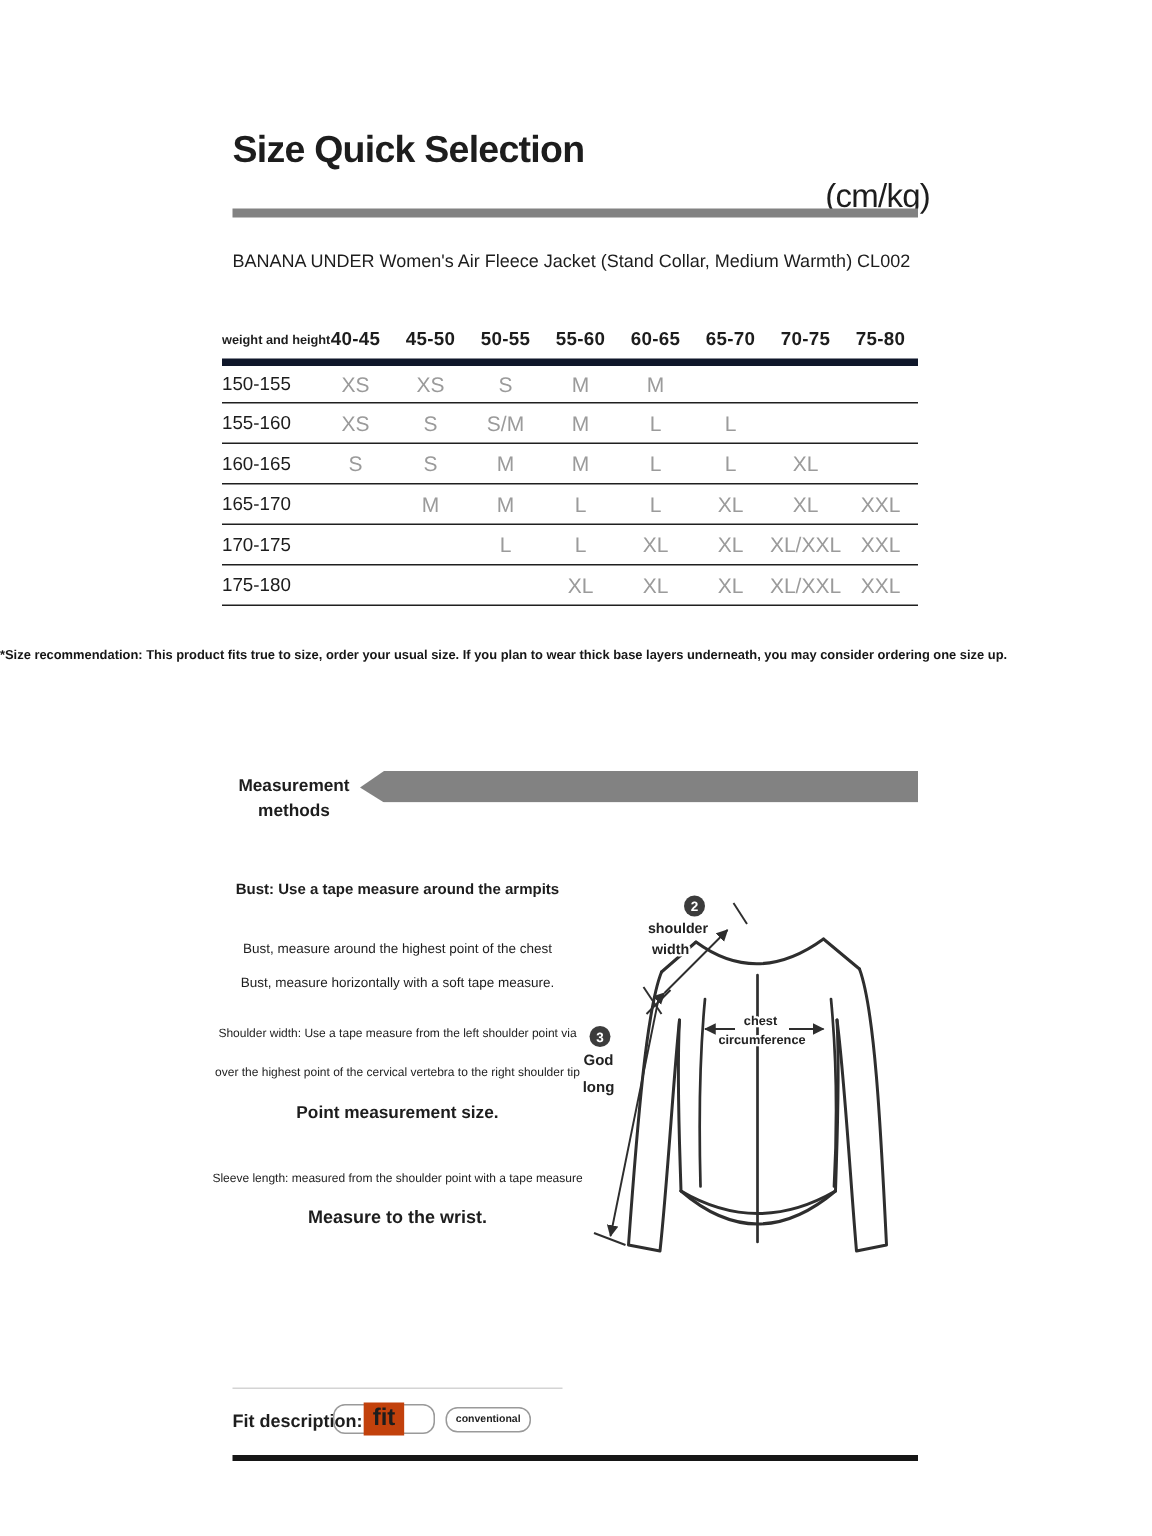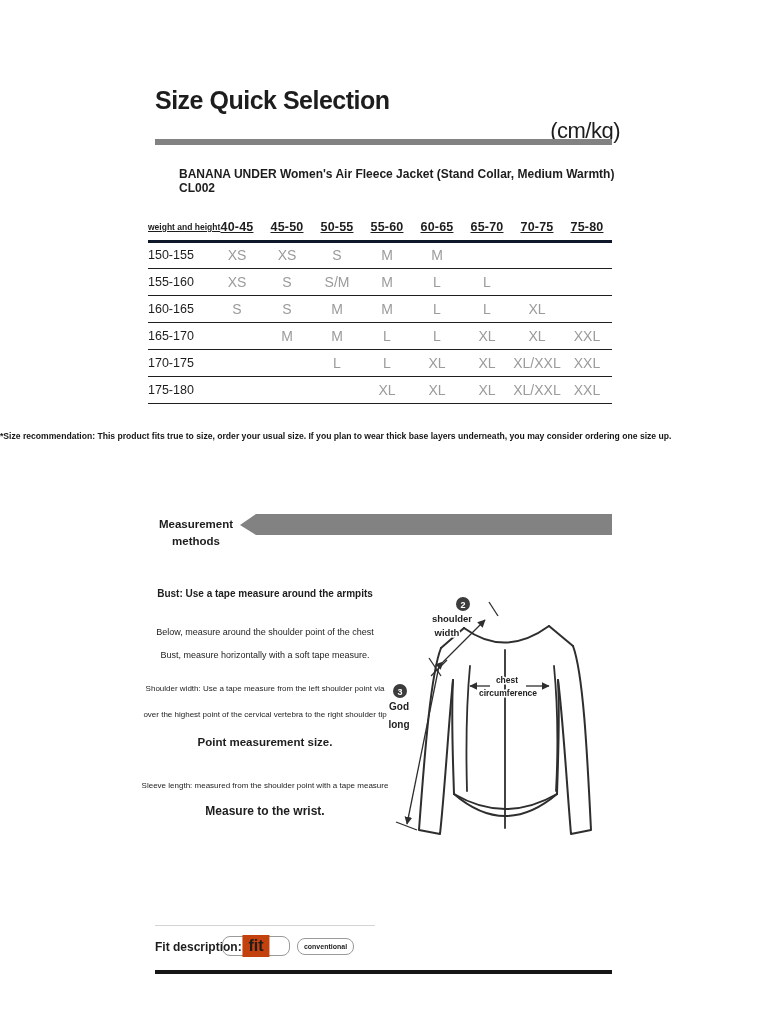--- a/index.html
+++ b/index.html
@@ -4,28 +4,28 @@
 <style>
   * { margin: 0; padding: 0; box-sizing: border-box; }
   html, body { background: #ffffff; }
   body { font-family: "Liberation Sans", sans-serif; color: #1d1d1d; }
   .page { position: relative; width: 768px; height: 1024px; background: #fff; overflow: hidden; }
 
   
   .title { position: absolute; left: 155px; top: 86px; font-size: 25px; font-weight: 700; letter-spacing: -0.5px; }
   .unit { position: absolute; right: 148px; top: 90px; font-size: 22px; font-weight: 500; letter-spacing: -0.5px; margin-top: 28px; }
   .divider { position: absolute; left: 155px; top: 139px; width: 457px; height: 6px; background: #828282; }
-  .product { position: absolute; left: 155px; top: 167px; width: 470px; font-size: 12px; font-weight: 700; margin-left: 24px; }
+  .product { position: absolute; left: 155px; top: 167px; width: 470px; font-size: 12px; font-weight: 400; }
 
   
   .size-table { position: absolute; left: 148px; top: 214px; width: 464px; border-collapse: collapse; table-layout: fixed; }
   .size-table col.c-first { width: 64px; }
   .size-table col.c-size { width: 50px; }
   .size-table th, .size-table td { padding: 0; height: 27px; vertical-align: middle; }
-  .size-table thead th { border-bottom: 3px solid #0f172a; text-decoration: underline; }
+  .size-table thead th { border-bottom: 5px solid #0f172a; }
   .size-table tbody th, .size-table tbody td { border-bottom: 1.5px solid #1f1f1f; }
   .corner { font-size: 8.5px; font-weight: 700; text-align: left; white-space: nowrap; }
   .col-head { font-size: 12.5px; font-weight: 700; text-align: center; letter-spacing: 0.2px; }
   .row-head { font-size: 12.5px; font-weight: 400; text-align: left; padding-left: 6px; }
   .size-cell { font-size: 14px; font-weight: 400; color: #9b9b9b; text-align: center; }
 
   .note { position: absolute; left: 0; top: 431px; width: 768px; text-align: left; font-size: 8.6px; font-weight: 700; color: #161616; white-space: nowrap; }
 
   
   .banner-label { position: absolute; left: 152px; top: 516px; width: 88px; text-align: center; font-size: 11.5px; font-weight: 700; line-height: 17px; }
@@ -172,21 +172,21 @@
   <div class="note">*Size recommendation: This product fits true to size, order your usual size. If you plan to wear thick base layers underneath, you may consider ordering one size up.</div>
 
   <div class="banner-label">
     <div>Measurement</div>
     <div>methods</div>
   </div>
   <div class="banner-bar"></div>
 
   <div class="txt-block bust-block">
     <div class="l1">Bust: Use a tape measure around the armpits</div>
-    <div class="l2">Below, measure around the shoulder point of the chest</div>
+    <div class="l2">Bust, measure around the highest point of the chest</div>
     <div class="l3">Bust, measure horizontally with a soft tape measure.</div>
   </div>
 
   <div class="txt-block shoulder-block">
     <div class="l1">Shoulder width: Use a tape measure from the left shoulder point via</div>
     <div class="l2">over the highest point of the cervical vertebra to the right shoulder tip</div>
     <div class="l3">Point measurement size.</div>
   </div>
 
   <div class="txt-block sleeve-block">

